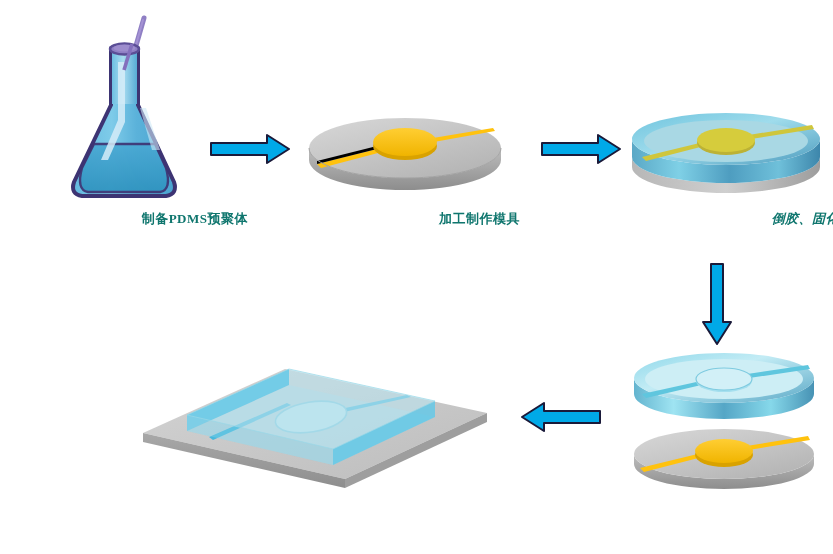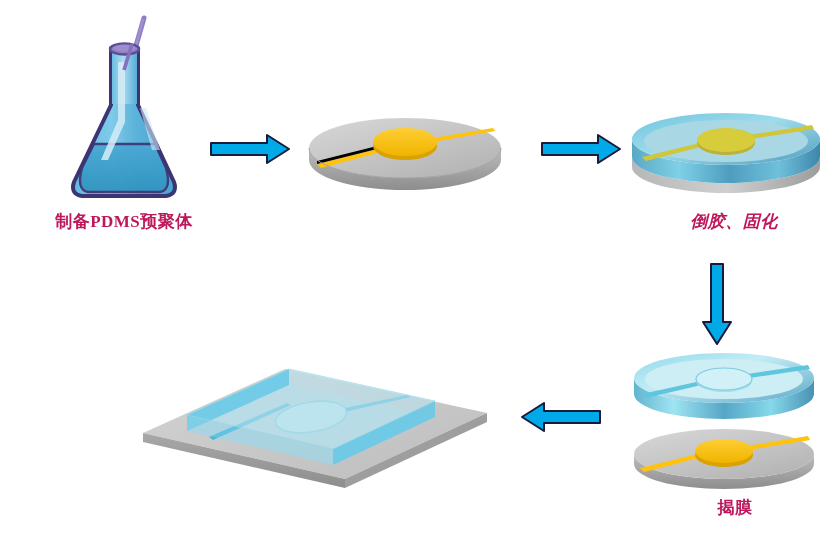--- a/index.html
+++ b/index.html
@@ -16,25 +16,25 @@
   }
   #canvas {
     position: absolute;
     left: 0;
     top: 0;
     width: 833px;
     height: 554px;
   }
   .step-label {
     position: absolute;
-    text-align: center;
+    text-align: right;
     font-family: "Liberation Serif", "DejaVu Serif", serif;
     font-weight: bold;
-    font-size: 17px;
-    color: #be185d;
+    font-size: 13px;
+    color: #0f766e;
     white-space: nowrap;
     letter-spacing: 0.5px;
   }
   .arrow {
     position: absolute;
   }
   .figure {
     position: absolute;
   }
   svg { display: block; overflow: visible; }
@@ -117,20 +117,21 @@
       <path d="M12,54 L88,35 L92,38 L16,58 Z" fill="#ffc20e"></path>
       <path d="M12,54 L88,35 L88,32 L12,51 Z" fill="#ffd champ"></path>
       <path d="M110,31 L188,18 L190,21 L112,35 Z" fill="#ffc20e"></path>
 
       <ellipse cx="100" cy="36" rx="32" ry="14" fill="#d9a200"></ellipse>
       <ellipse cx="100" cy="32" rx="32" ry="14" fill="url(#goldPad)"></ellipse>
 
       <path d="M4,38 A96,30 0 0 0 196,38" fill="none" stroke="#a3a3a3" stroke-width="1"></path>
     </svg>
   </div>
+  <div class="step-label" style="left:290px; top:210px; width:230px;">加工制作模具</div>
 
   <div class="arrow" style="left:540px; top:132px; width:84px; height:34px;">
     <svg width="84" height="34" viewBox="0 0 84 34">
       <path d="M2,11 L58,11 L58,3 L80,17 L58,31 L58,23 L2,23 Z" fill="#00a9e8" stroke="#1a1a3a" stroke-width="2" stroke-linejoin="round"></path>
     </svg>
   </div>
 
   <div class="figure" style="left:628px; top:105px; width:196px; height:92px;">
     <svg width="196" height="92" viewBox="0 0 196 92">
       <defs>
@@ -218,21 +219,20 @@
       <g transform="translate(0,72)">
         <path d="M6,34 A90,25 0 0 0 186,34 L186,44 A90,25 0 0 1 6,44 Z" fill="url(#moldSide4)"></path>
         <ellipse cx="96" cy="34" rx="90" ry="25" fill="url(#moldTop4)"></ellipse>
         <path d="M12,48 L82,31 L86,34 L16,52 Z" fill="#ffc20e"></path>
         <path d="M106,28 L180,16 L182,20 L108,32 Z" fill="#ffc20e"></path>
         <ellipse cx="96" cy="35" rx="29" ry="12" fill="#d9a200"></ellipse>
         <ellipse cx="96" cy="31" rx="29" ry="12" fill="url(#goldPad4)"></ellipse>
       </g>
     </svg>
   </div>
-  <div class="step-label" style="left:640px; top:496px; width:190px;">揭膜</div>
 
   <div class="arrow" style="left:518px; top:400px; width:84px; height:34px;">
     <svg width="84" height="34" viewBox="0 0 84 34">
       <path d="M82,11 L26,11 L26,3 L4,17 L26,31 L26,23 L82,23 Z" fill="#00a9e8" stroke="#1a1a3a" stroke-width="2" stroke-linejoin="round"></path>
     </svg>
   </div>
 
   <div class="figure" style="left:135px; top:355px; width:360px; height:140px;">
     <svg width="360" height="140" viewBox="0 0 360 140">
       <defs>

